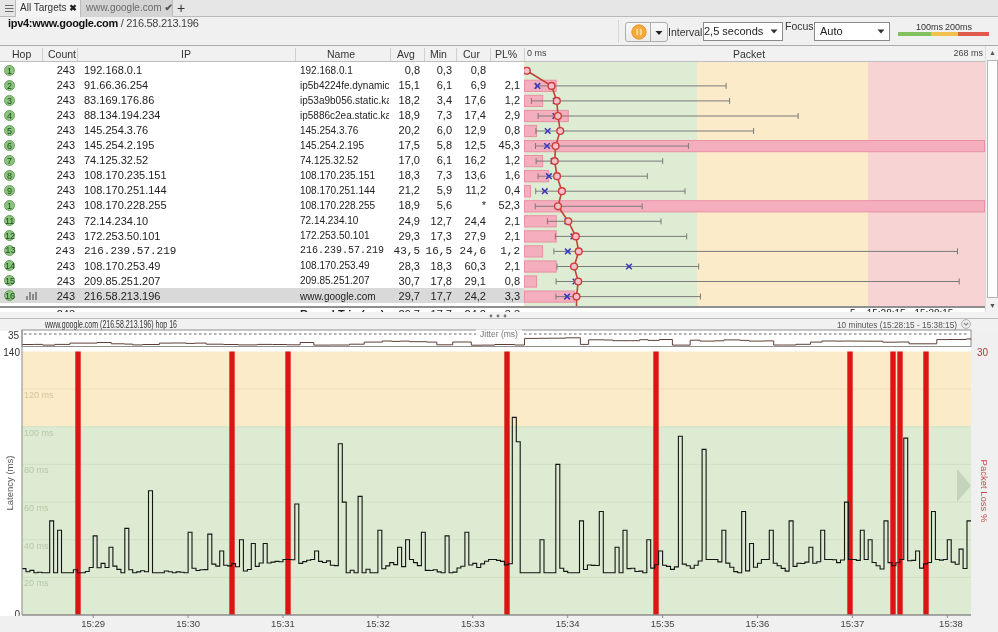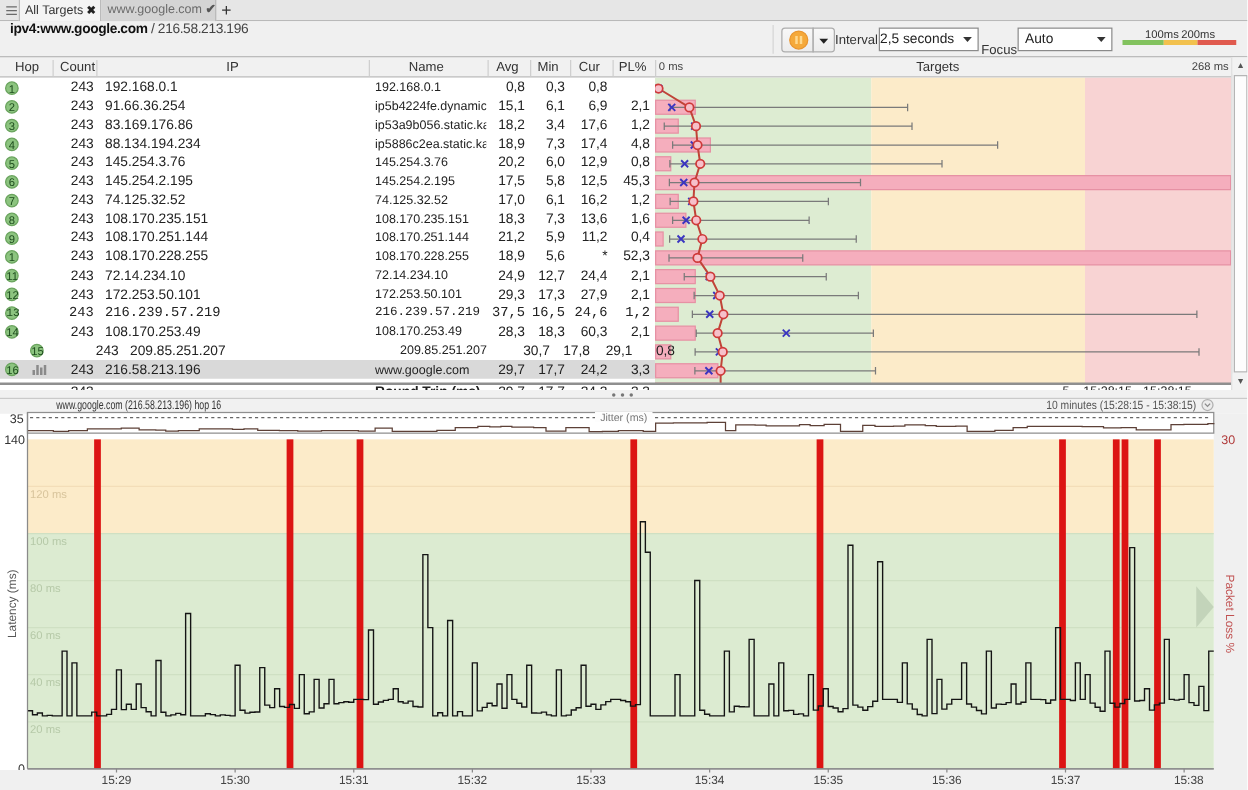--- a/index.html
+++ b/index.html
@@ -56,41 +56,41 @@
           <path d="M10.2 5.8v6.4M13.8 5.8v6.4" stroke="#ffd98e" stroke-width="2"></path>
         </svg>
   </div>
   <div class="btn" style="left:650px;top:5px;width:18px;height:20px;border-radius:0 3px 3px 0"><svg width="16" height="18">
           <path d="M4.5 8l3.5 4L11.5 8z" fill="#222"></path>
         </svg></div>
   <div class="lbl" style="left:668px;top:9px;font-size:10.5px">Interval</div>
   <div class="sel" style="left:703px;top:5px;width:80px;height:19px;line-height:17px;padding-left:0">2,5 seconds<svg width="10" height="17" style="position:absolute;right:3px;top:0">
           <path d="M1.5 6.5l3.5 4L8.5 6.5z" fill="#333"></path>
         </svg></div>
-  <div class="lbl" style="left:785px;top:17px;font-size:10.5px">Focus</div>
+  <div class="lbl" style="left:785px;top:3px;font-size:10.5px">Focus</div>
   <div class="sel" style="left:814px;top:5px;width:76px;height:19px;line-height:17px;padding-left:5px">Auto<svg width="10" height="17" style="position:absolute;right:3px;top:0">
           <path d="M1.5 6.5l3.5 4L8.5 6.5z" fill="#333"></path>
         </svg></div>
   <div style="position:absolute;left:916px;top:5px;font-size:9px;color:#333">100ms</div>
   <div style="position:absolute;left:945px;top:5px;font-size:9px;color:#333">200ms</div>
   <div style="position:absolute;left:898px;top:15px;width:33px;height:4px;background:#82c25e"></div>
   <div style="position:absolute;left:931px;top:15px;width:27px;height:4px;background:#f2c14e"></div>
   <div style="position:absolute;left:958px;top:15px;width:31px;height:4px;background:#e05a4e"></div>
 </div>
 <div id="thead">
   <span style="left:12px">Hop</span>
       <span style="left:48px">Count</span>
       <span style="left:181px">IP</span>
   <span style="left:327px">Name</span>
       <span style="left:397px">Avg</span>
       <span style="left:430px">Min</span>
   <span style="left:463px">Cur</span>
       <span style="left:495px">PL%</span>
   <span style="left:527px;font-size:9px;color:#444">0 ms</span>
-      <span style="left:733px">Targets</span>
+      <span style="left:733px">Packet</span>
   <span style="left:930px;width:53px;text-align:right;font-size:9px;color:#444">268 ms</span>
 </div>
 <div class="hsep" style="left:42px"></div>
     <div class="hsep" style="left:77px"></div>
 <div class="hsep" style="left:295px"></div>
     <div class="hsep" style="left:390px"></div>
 <div class="hsep" style="left:424px"></div>
     <div class="hsep" style="left:456px"></div>
 <div class="hsep" style="left:490px"></div>
     <div class="hsep" style="left:524px"></div>
@@ -193,21 +193,21 @@
       <span class="c pl">1,2</span>
     </div>
 <div class="trow" style="top:107.15px;">
       <span class="hopc">4</span>
       <span class="c cnt">243</span>
       <span class="c ip">88.134.194.234</span>
       <span class="c nm">ip5886c2ea.static.kab</span>
       <span class="c avg">18,9</span>
       <span class="c mn">7,3</span>
       <span class="c cur">17,4</span>
-      <span class="c pl">4,8</span>
+      <span class="c pl">2,9</span>
     </div>
 <div class="trow" style="top:122.20px;">
       <span class="hopc">5</span>
       <span class="c cnt">243</span>
       <span class="c ip">145.254.3.76</span>
       <span class="c nm">145.254.3.76</span>
       <span class="c avg">20,2</span>
       <span class="c mn">6,0</span>
       <span class="c cur">12,9</span>
       <span class="c pl">0,8</span>
@@ -280,36 +280,36 @@
       <span class="c avg">29,3</span>
       <span class="c mn">17,3</span>
       <span class="c cur">27,9</span>
       <span class="c pl">2,1</span>
     </div>
 <div class="trow" style="top:242.60px;font-family:Liberation Mono, monospace;">
       <span class="hopc">13</span>
       <span class="c cnt">243</span>
       <span class="c ip">216.239.57.219</span>
       <span class="c nm">216.239.57.219</span>
-      <span class="c avg">37,5</span>
+      <span class="c avg">43,5</span>
       <span class="c mn">16,5</span>
       <span class="c cur">24,6</span>
       <span class="c pl">1,2</span>
     </div>
 <div class="trow" style="top:257.65px;">
       <span class="hopc">14</span>
       <span class="c cnt">243</span>
       <span class="c ip">108.170.253.49</span>
       <span class="c nm">108.170.253.49</span>
       <span class="c avg">28,3</span>
       <span class="c mn">18,3</span>
       <span class="c cur">60,3</span>
       <span class="c pl">2,1</span>
     </div>
-<div class="trow" style="top:272.70px;margin-left:20px;">
+<div class="trow" style="top:272.70px;">
       <span class="hopc">15</span>
       <span class="c cnt">243</span>
       <span class="c ip">209.85.251.207</span>
       <span class="c nm">209.85.251.207</span>
       <span class="c avg">30,7</span>
       <span class="c mn">17,8</span>
       <span class="c cur">29,1</span>
       <span class="c pl">0,8</span>
     </div>
 <div class="trow" style="top:287.75px;background:#d9d9d9;">

